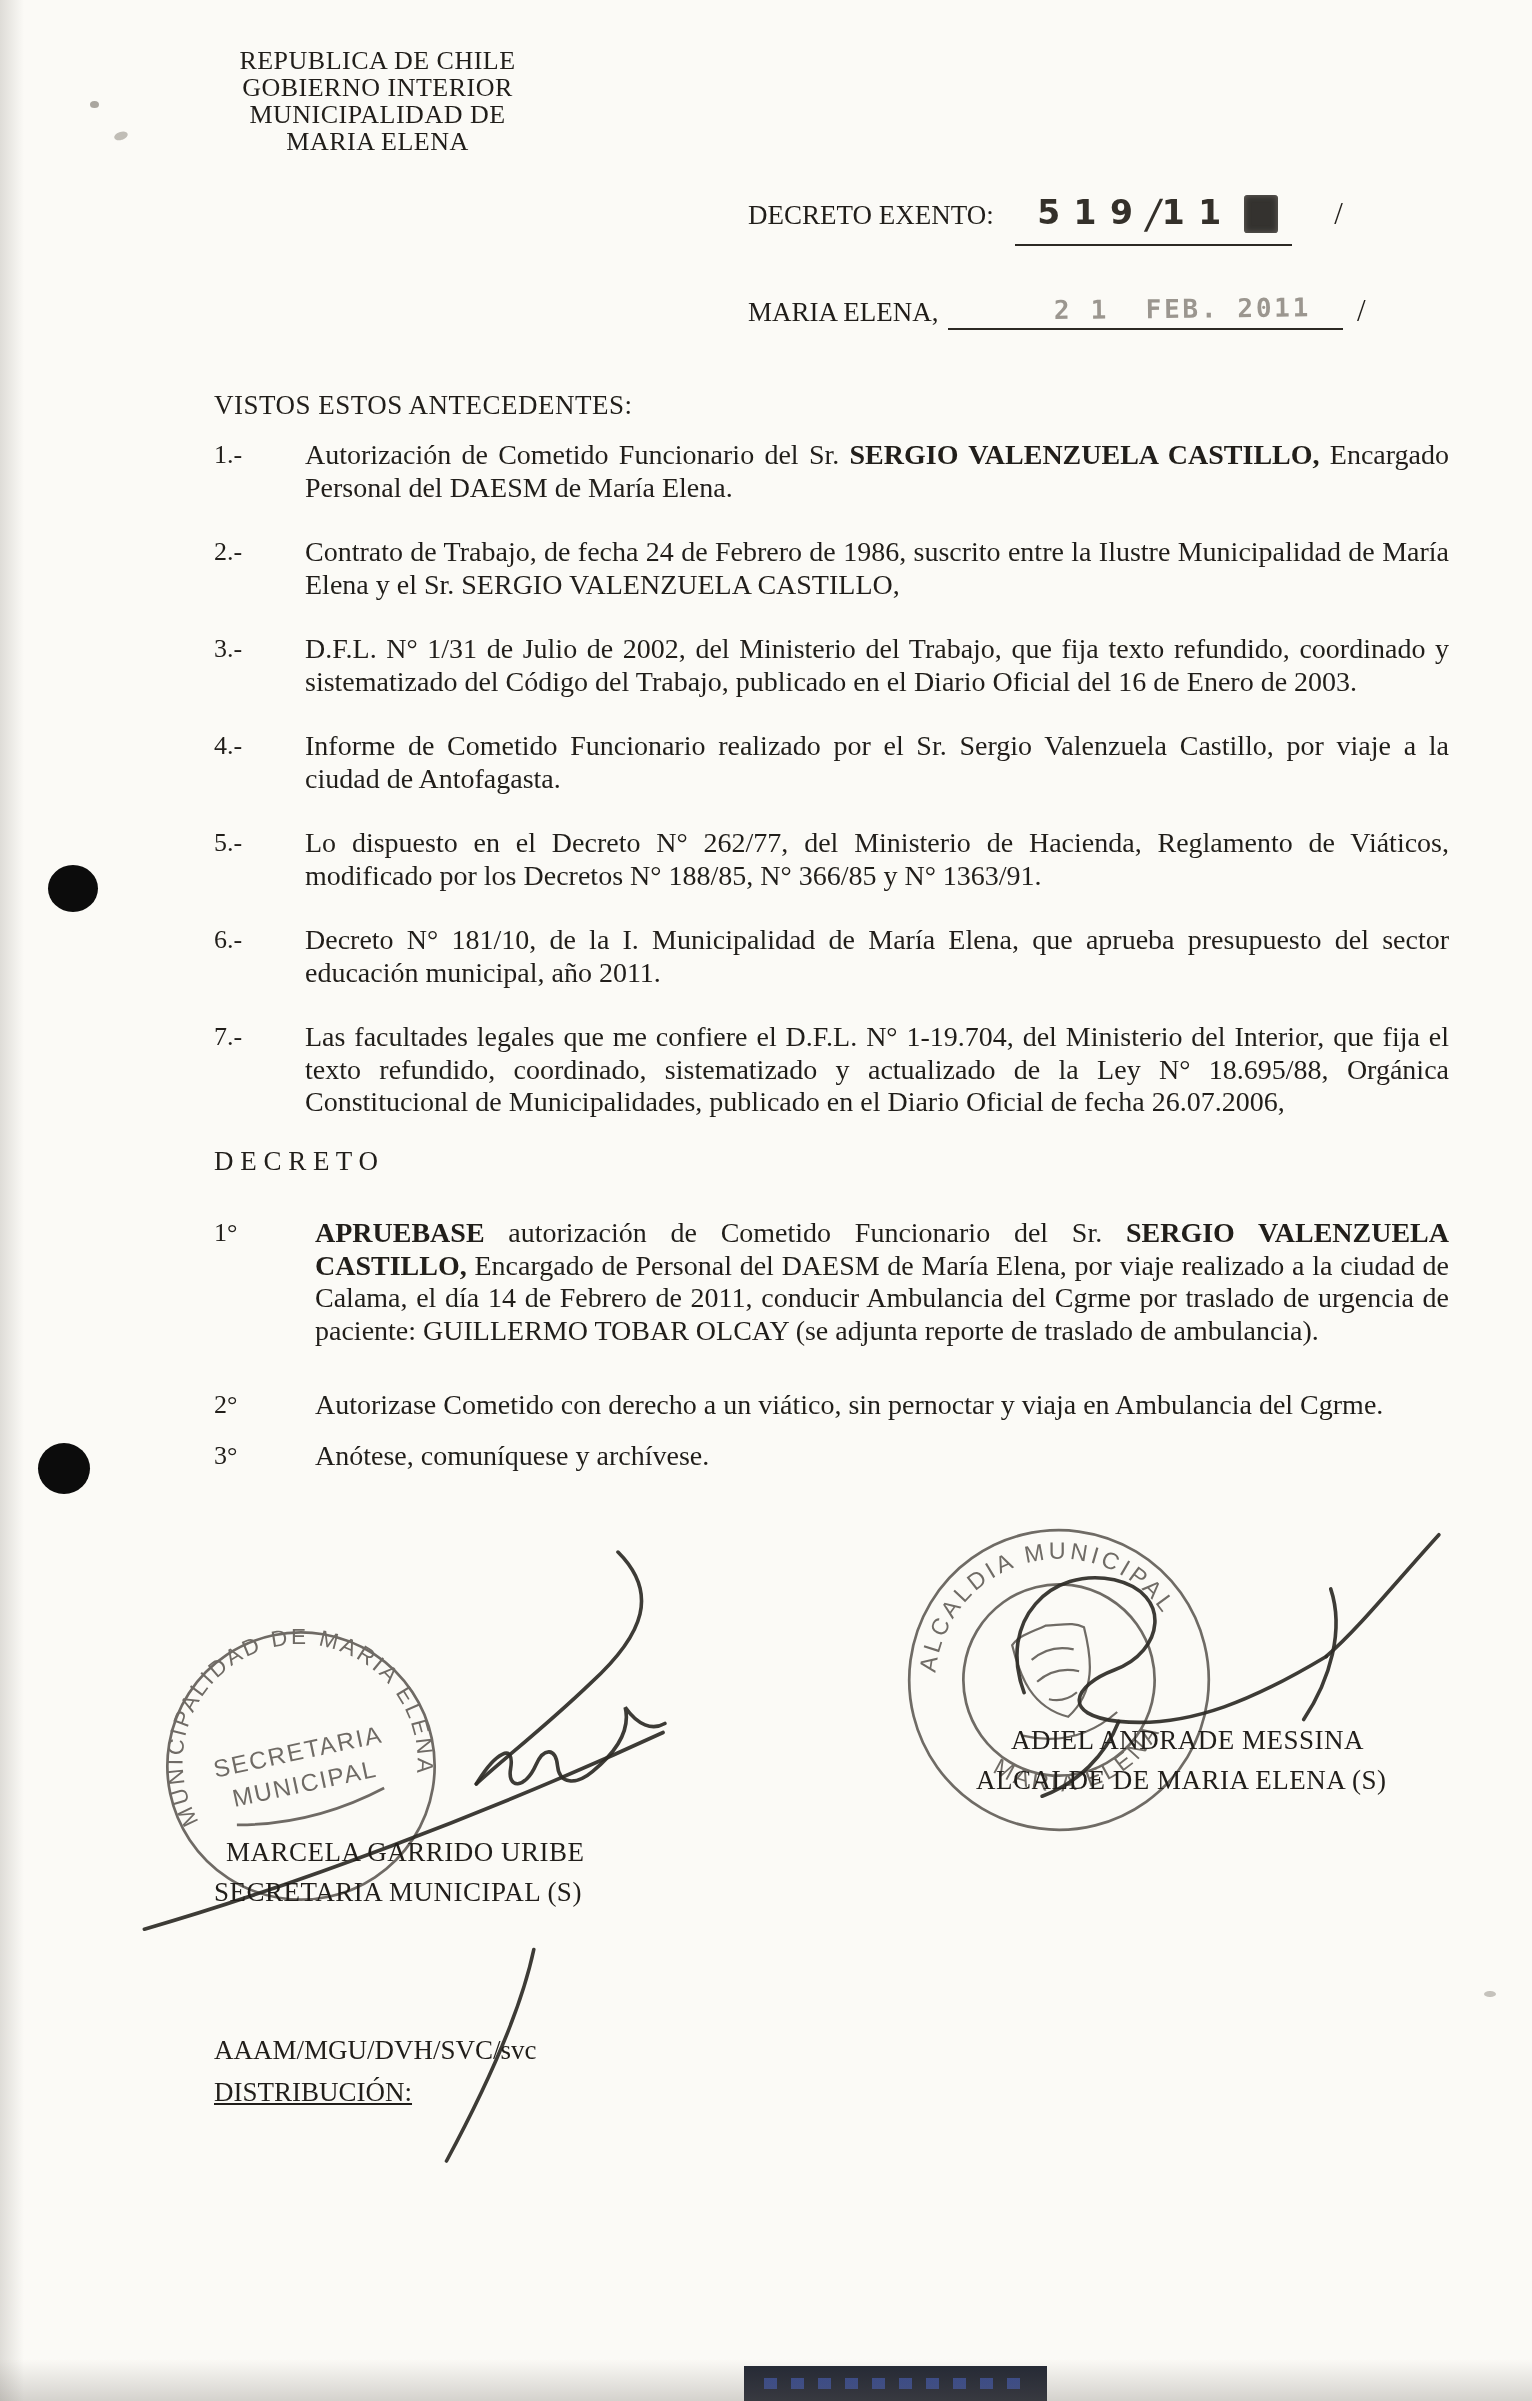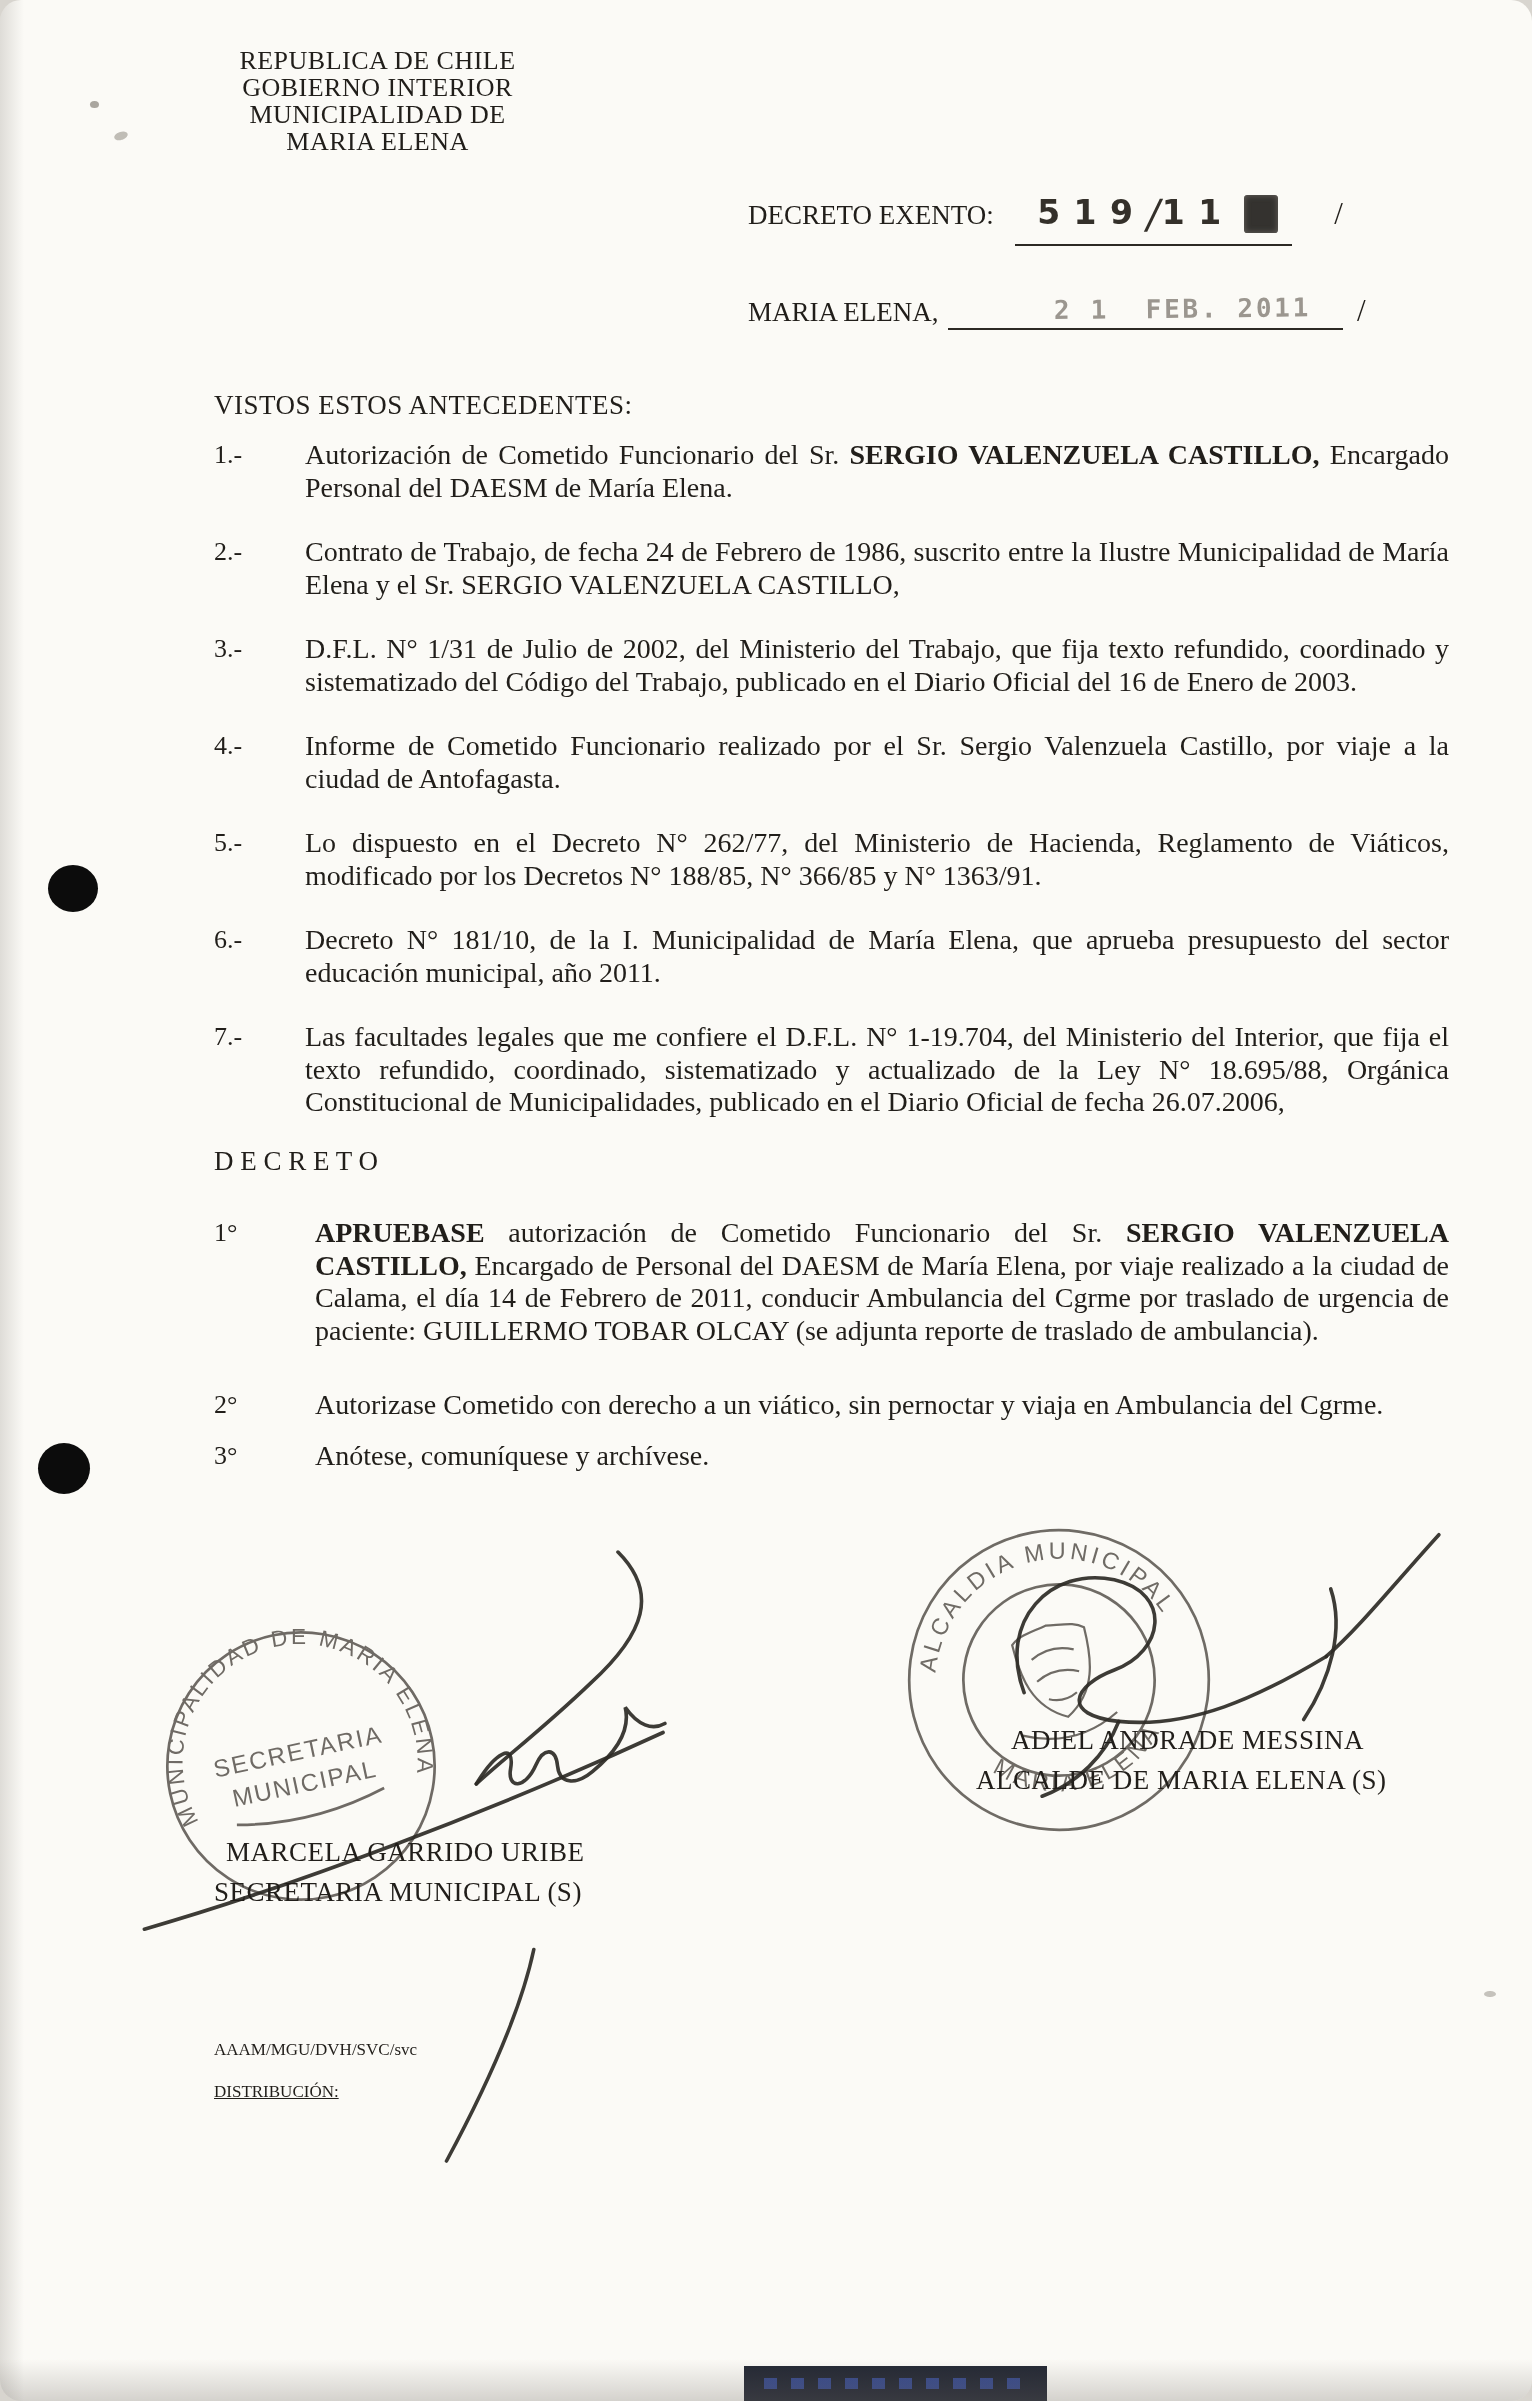--- a/index.html
+++ b/index.html
@@ -1,20 +1,20 @@
 <!DOCTYPE html>
 <html style="font-size:14.4px"><head>
 <meta charset="utf-8">
 <style>
   * { margin:0; padding:0; box-sizing:border-box; }
   html,body { background:#d8d5cf; }
   .page {
     position:relative; width:1532px; height:2401px;
     background:#fbfaf6; overflow:hidden;
-    font-family:"Liberation Serif", serif; color:#211e1a;border-radius:21px;
+    font-family:"Liberation Serif", serif; color:#211e1a;
   }
   .edge-left { position:absolute; left:0; top:0; width:23.5px; height:100%;
     background:linear-gradient(to right, rgba(120,114,106,.22), rgba(120,114,106,0)); }
   .edge-bottom { position:absolute; left:0; bottom:0; width:100%; height:42px;
     background:linear-gradient(to bottom, rgba(120,114,106,0), rgba(110,105,98,.28)); }
   .smudge { position:absolute; background:#8f8a82; border-radius:50%; }
   .smudge.s1 { left:90px; top:101px; width:9px; height:7.2px; opacity:.75; }
   .smudge.s2 { left:114px; top:132px; width:13.5px; height:8.1px; opacity:.55; transform:rotate(-18deg); }
   .smudge.s3 { left:1484px; top:1991px; width:11.7px; height:6.3px; opacity:.5; }
   .hole { position:absolute; background:#0c0c0c; border-radius:50%; }
@@ -69,21 +69,21 @@
   .sig-left-svg { left:126px; top:1516px; width:578px; height:433px; }
   .sig-right-svg { left:970px; top:1485px; width:505px; height:361px; }
   .pen-stroke-svg { left:433px; top:1940px; width:144px; height:316px; }
 
   .name { position:absolute; font-size:27px; letter-spacing:0.5px; }
   .name-left  { left:226px; top:1837px; }
   .title-left { left:214px; top:1877px; }
   .name-right { left:1011px; top:1725px; }
   .title-right{ left:976px; top:1765px; }
 
-  .footer { position:absolute; left:214px; top:2029px; font-size:17px; line-height:42px; }
+  .footer { position:absolute; left:214px; top:2029px; font-size:27px; line-height:42px; }
   .distribution { font-weight:normal; text-decoration:underline; }
   .dist-items { margin-left:91px; }
 
   .redact { position:absolute; left:744px; top:2366px; width:303px; height:35px; background:#232733; }
   .redact-marks { height:11.7px; margin:11.7px 20px 0;
     background:repeating-linear-gradient(90deg, rgba(70,100,210,.55) 0 12.6px, rgba(0,0,0,0) 12.6px 27px); }
 </style>
 </head>
 <body>
 

